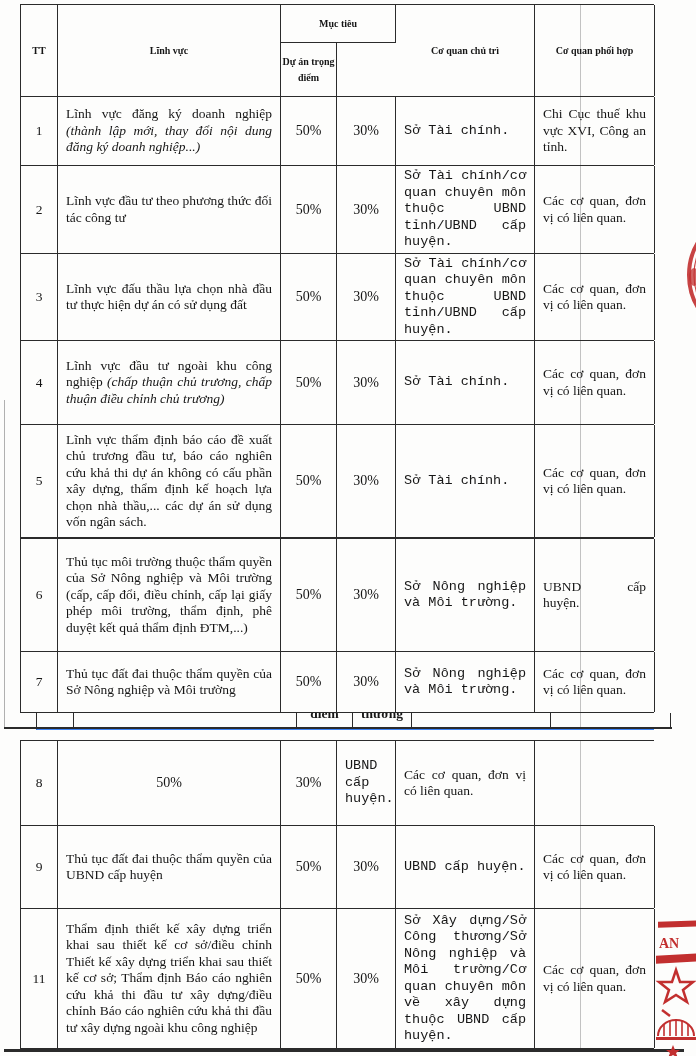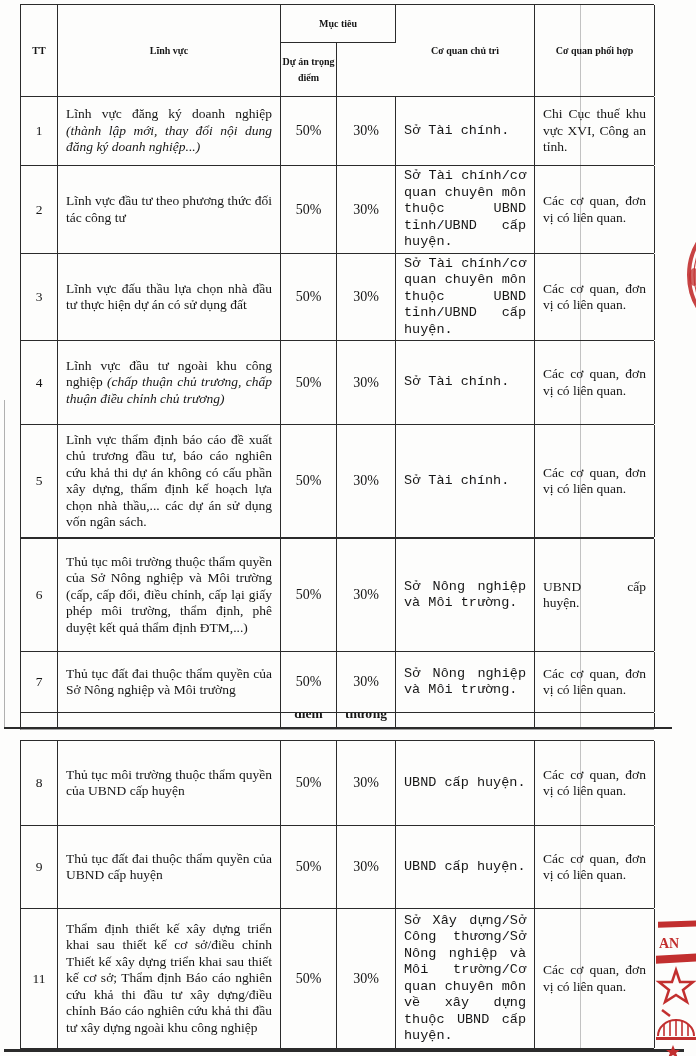--- a/index.html
+++ b/index.html
@@ -49,21 +49,21 @@
   .gap-wide{word-spacing:26px;}
 
   
   .r1{height:69px;}  .r2{height:88px;}  .r3{height:87px;}
   .r4{height:84px;}  .r5{height:113px;} .r6{height:114px;border-top:1px solid #2b2b2b;}
   .r7{height:61px;}
   .r8{height:86px;}  .r9{height:83px;}  .r10{height:140px;}
   .page2-top{border-top:1px solid #2b2b2b;}
 
   
-  .strip{height:17px;border-bottom:2px solid #a3a3a3;}
+  .strip{height:17px;border-bottom:2px solid #3b82f6;margin-left:16px;}
   .strip .clipbox{display:flex;justify-content:center;overflow:hidden;height:100%;}
   .strip .clipbox span{font-weight:bold;font-size:13.5px;line-height:16px;margin-top:-7px;display:block;}
 
   
   .art-v{position:absolute;width:1px;background:rgba(40,40,40,0.5);}
   .art-v-light{position:absolute;width:1px;background:rgba(0,0,0,0.3);}
   .art-h{position:absolute;background:#2b2b2b;}
 
   
   .stamp{position:absolute;pointer-events:none;}
@@ -200,23 +200,20 @@
         </div>
       <div></div>
         <div></div>
     </div>
   </div>
 
   <div class="tbl" style="top:740px;">
 
     <div class="band r8 page2-top">
       <div class="c-tt">8</div>
-      <div class="c-field">
-          <div>Thủ tục môi trường thuộc thẩm quyền của UBND cấp huyện</div>
-        </div>
       <div class="c-pct">50%</div>
       <div class="c-pct">30%</div>
       <div class="c-lead">
           <div>UBND cấp huyện.</div>
         </div>
       <div class="c-support">
           <div>Các cơ quan, đơn vị có liên quan.</div>
         </div>
     </div>
 

